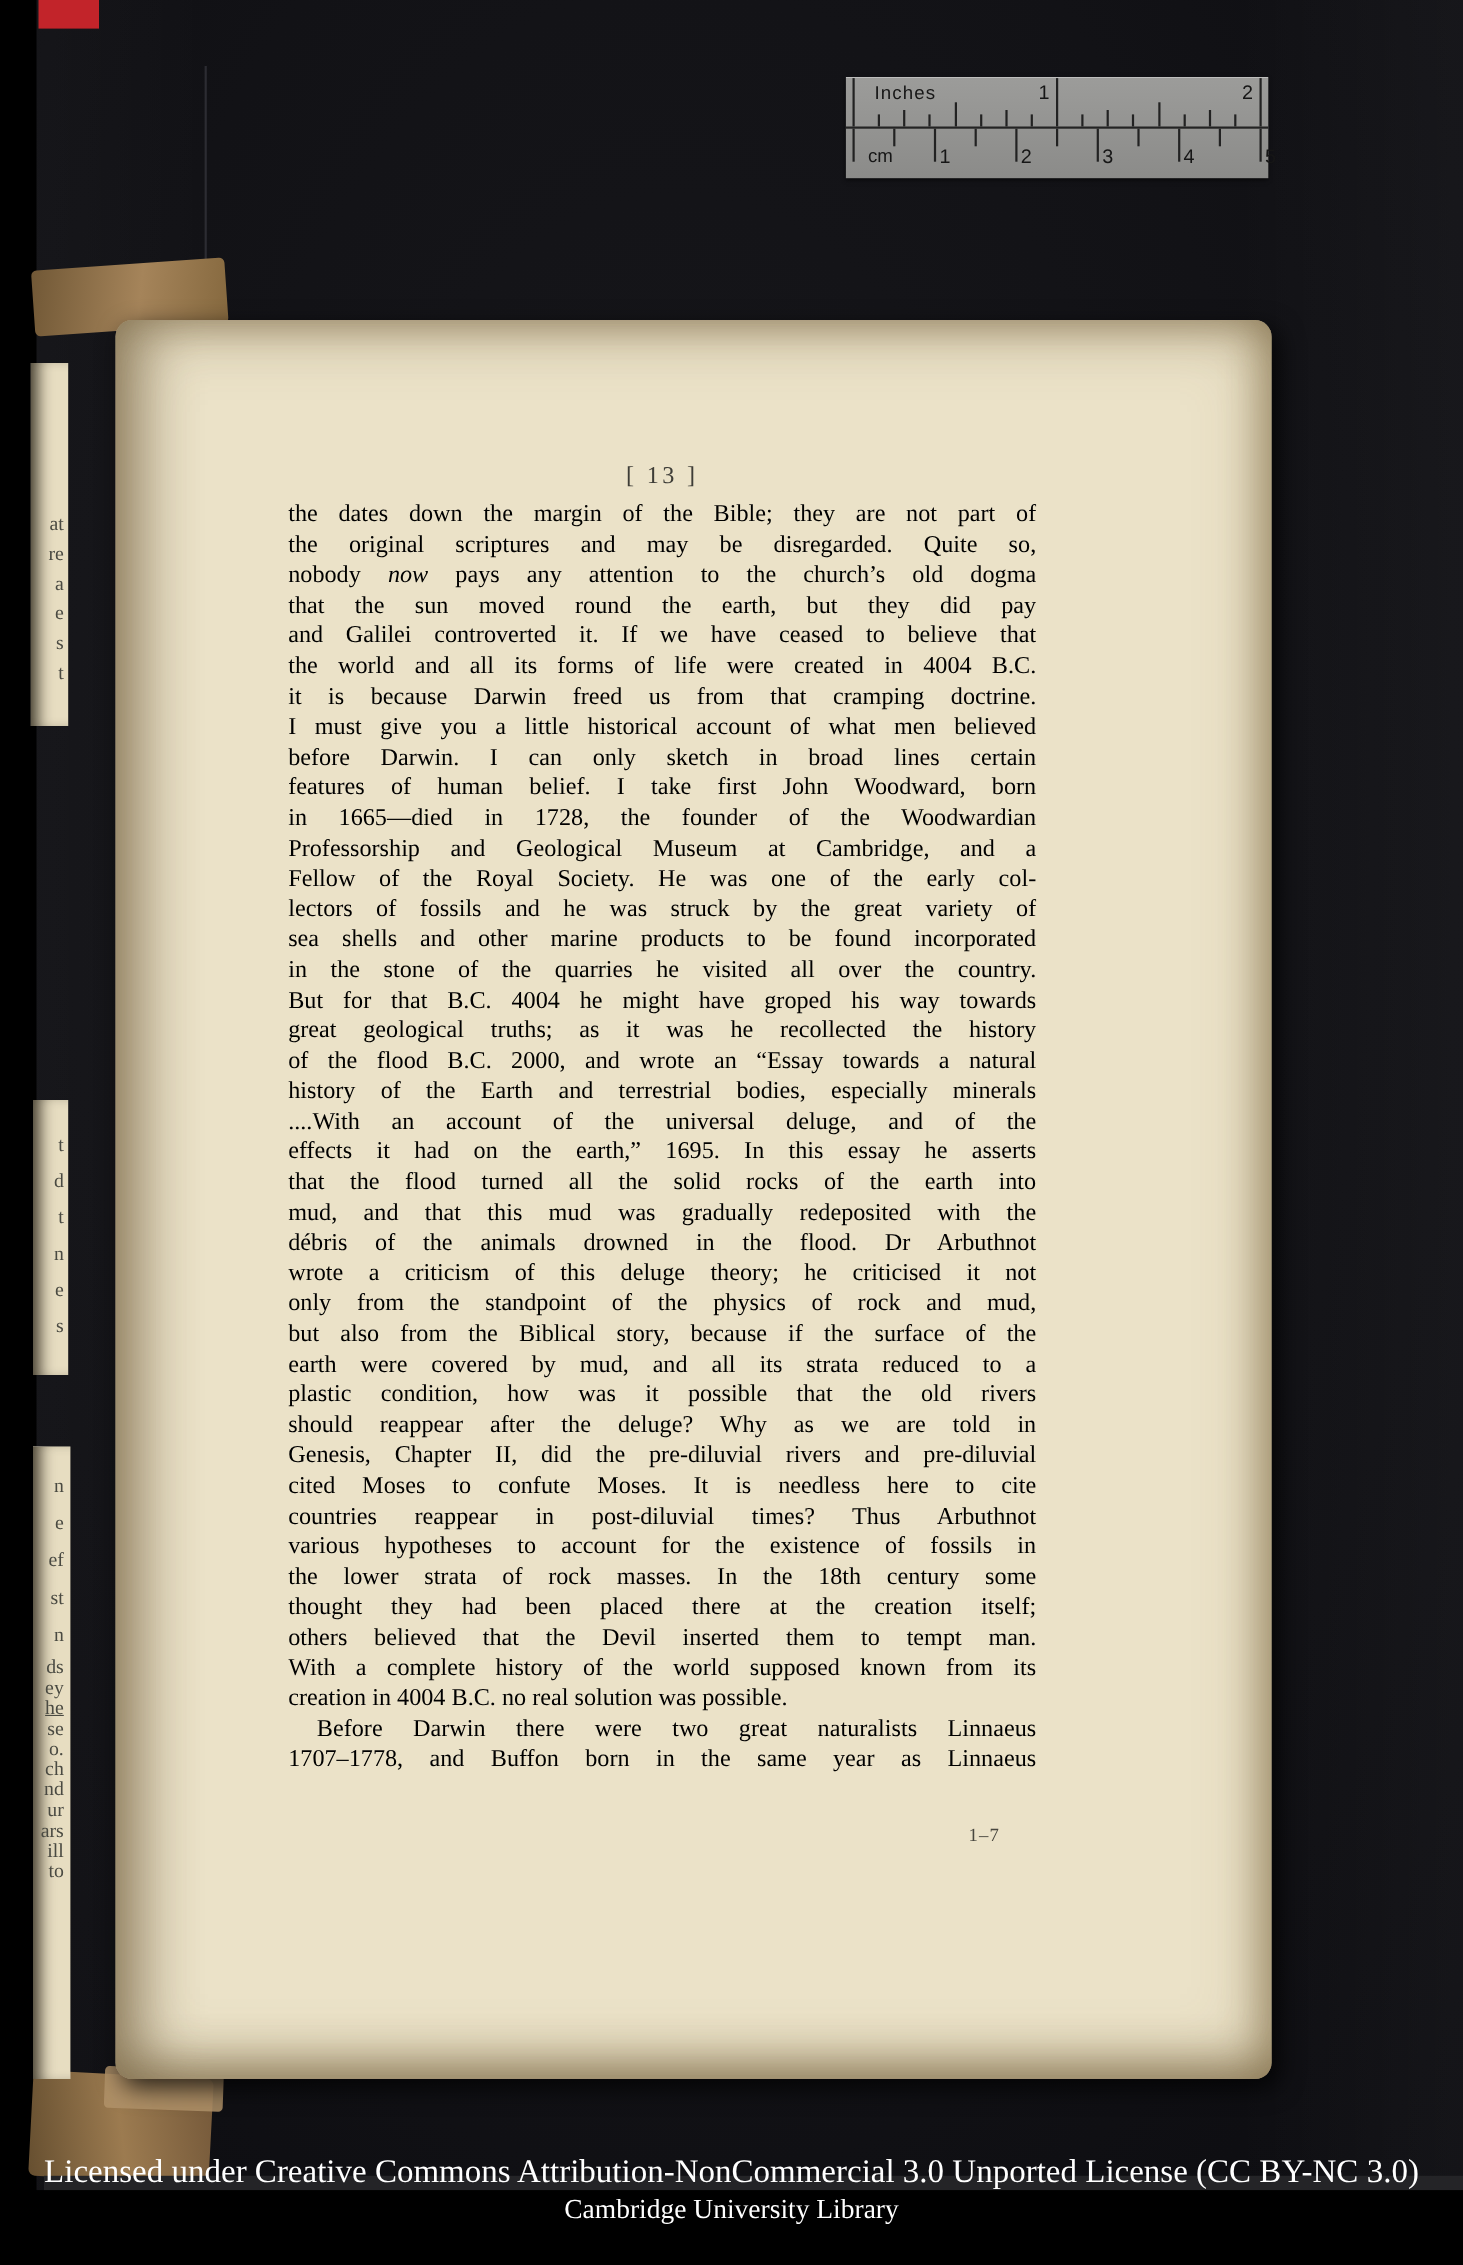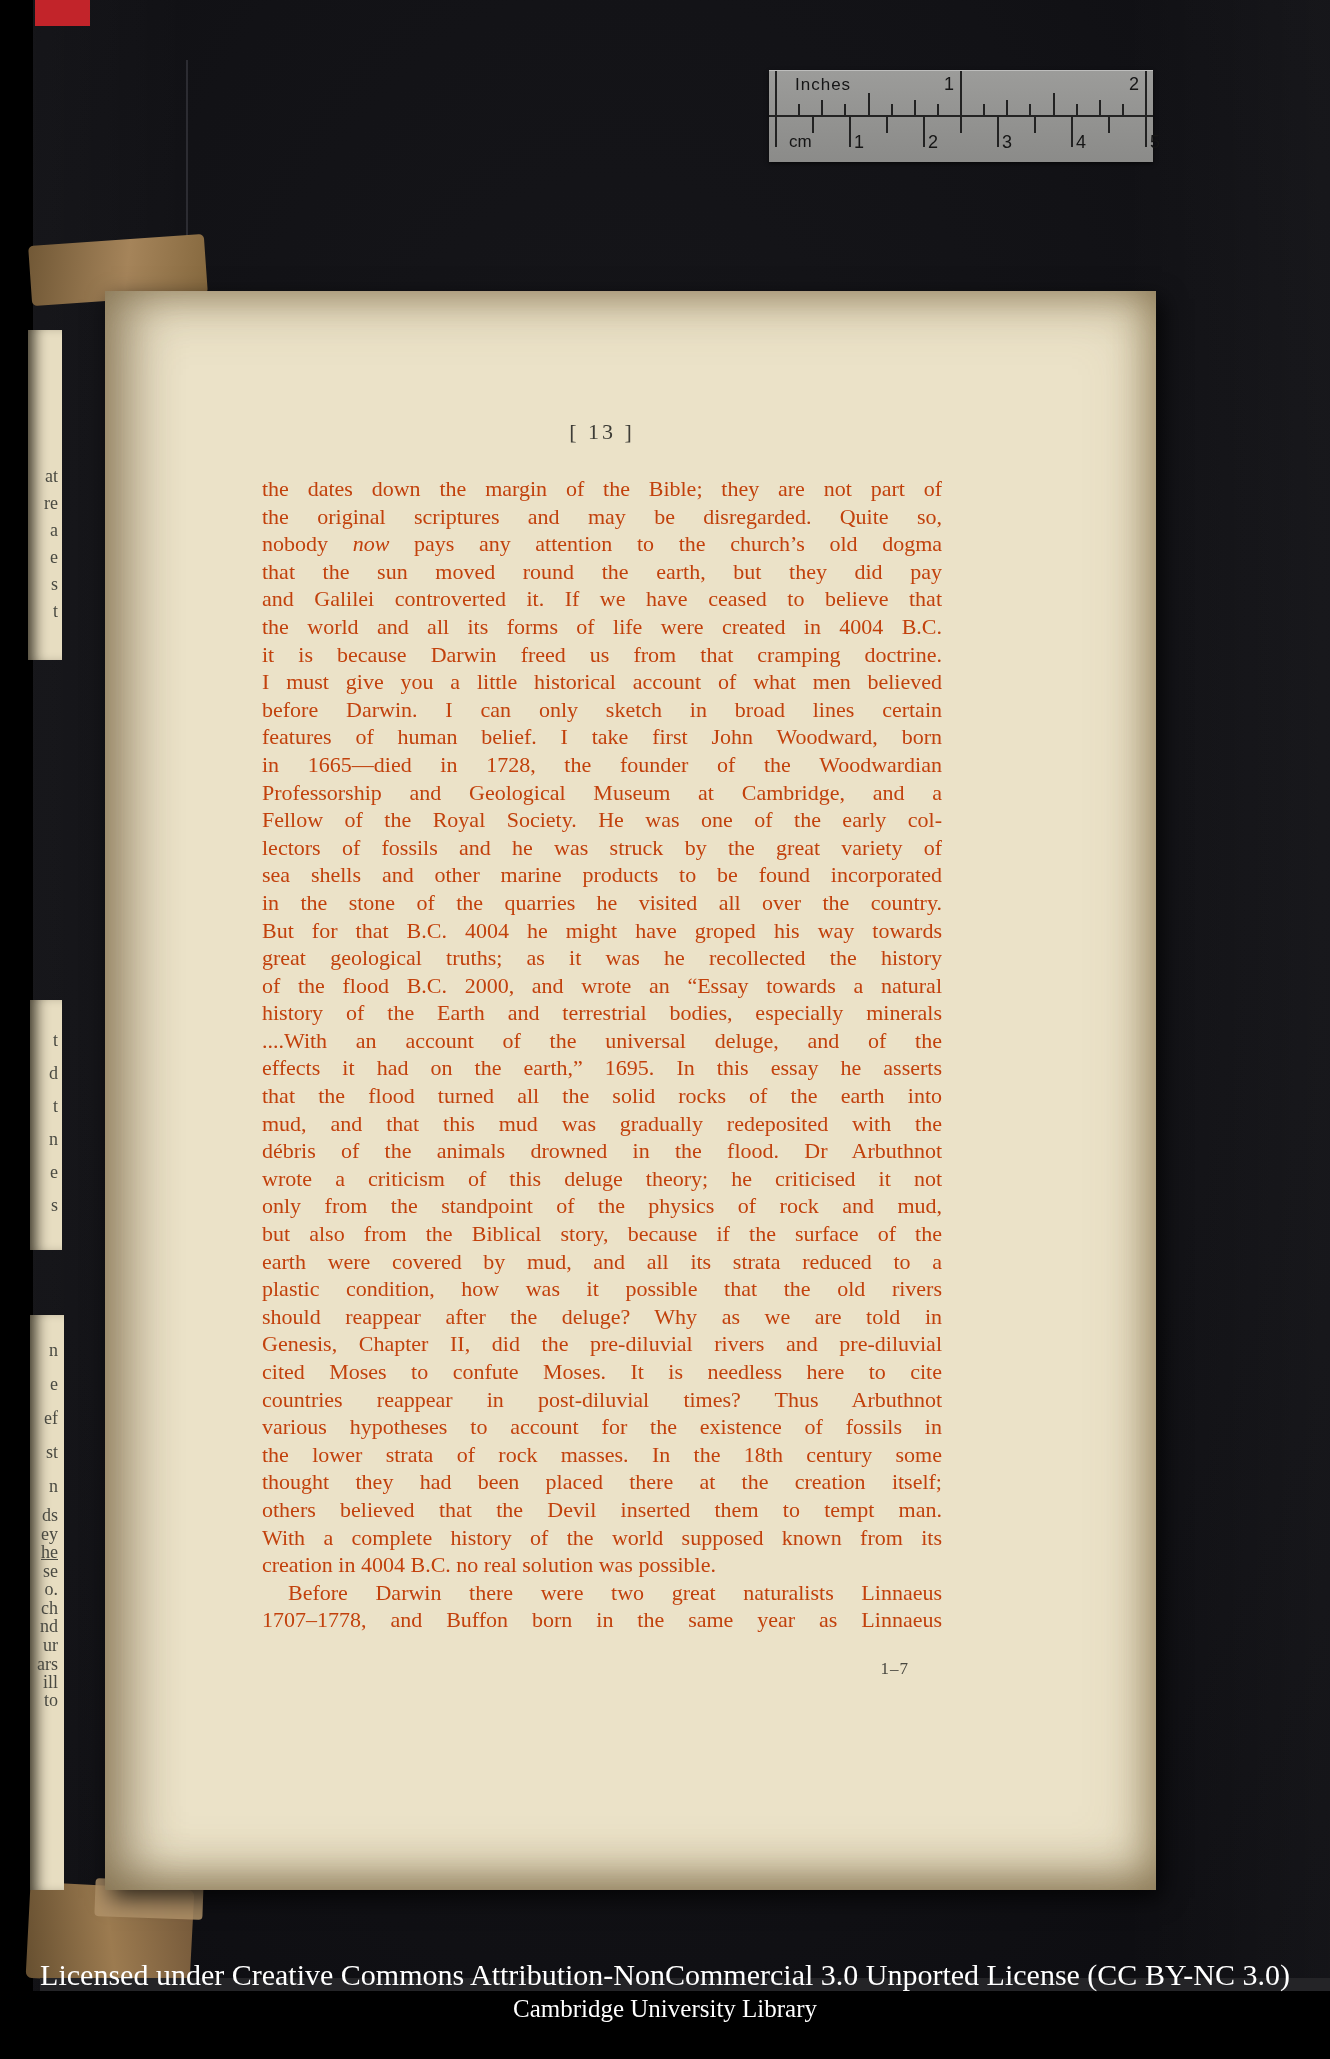--- a/index.html
+++ b/index.html
@@ -30,27 +30,27 @@
              background:linear-gradient(100deg,#715836,#a5845a 55%,#86693f);}
   .wedge-bottom{position:absolute;left:28px;top:1886px;width:164px;height:96px;border-radius:6px;
              transform:rotate(3deg);
              background:linear-gradient(80deg,#664f30,#9c7b50 50%,#75593a);}
   .wedge-bottom2{position:absolute;left:95px;top:1880px;width:108px;height:38px;border-radius:4px;
              transform:rotate(2deg);background:#b2936a;opacity:.85;}
   .sliver{position:absolute;background:#e7ddc1;box-shadow:inset 14px 0 14px -8px rgba(20,15,5,.8);}
   .frag{position:absolute;width:34px;text-align:right;font-size:18px;line-height:20px;color:#4a4a42;}
 
   
-  .page{position:absolute;left:105px;top:291px;width:1051px;height:1599px;background:#ebe2c8;border-radius:0;
+  .page{position:absolute;left:105px;top:291px;width:1051px;height:1599px;background:#ebe2c8;border-radius:15px;
         box-shadow:inset 0 0 70px rgba(120,100,55,.30), inset 28px 0 48px rgba(85,65,35,.42),
                    inset -14px 0 34px rgba(120,100,60,.33), inset 0 -18px 40px rgba(110,90,50,.30),
                    6px 8px 22px rgba(0,0,0,.75);}
   .page-number{position:absolute;left:157px;top:128px;width:680px;text-align:center;
                font-size:22px;letter-spacing:3px;color:#3e3d37;}
-  .bodytext{position:absolute;left:157px;top:184px;width:680px;color:#c2410c;}
+  .bodytext{position:absolute;left:157px;top:162px;width:680px;color:#000000;}
   .bl{width:680px;height:27.6px;line-height:27.6px;font-size:22px;text-align:justify;overflow:hidden;}
   .jl{text-align-last:justify;}
   .nl{text-align-last:left;}
   .ind{text-indent:26px;}
   .sig{position:absolute;left:144px;top:1368px;width:660px;text-align:right;font-size:17px;color:#48473f;letter-spacing:1px;}
 
   .edge-strip{position:absolute;left:40px;top:1978px;width:1290px;height:14px;background:#242427;}
   .footer-black{position:absolute;left:0;top:1991px;width:1330px;height:68px;background:#000;}
   .footer-line{position:absolute;left:0;width:1330px;text-align:center;color:#fff;white-space:nowrap;}
   .footer-l1{top:1995px;font-size:25px;}

